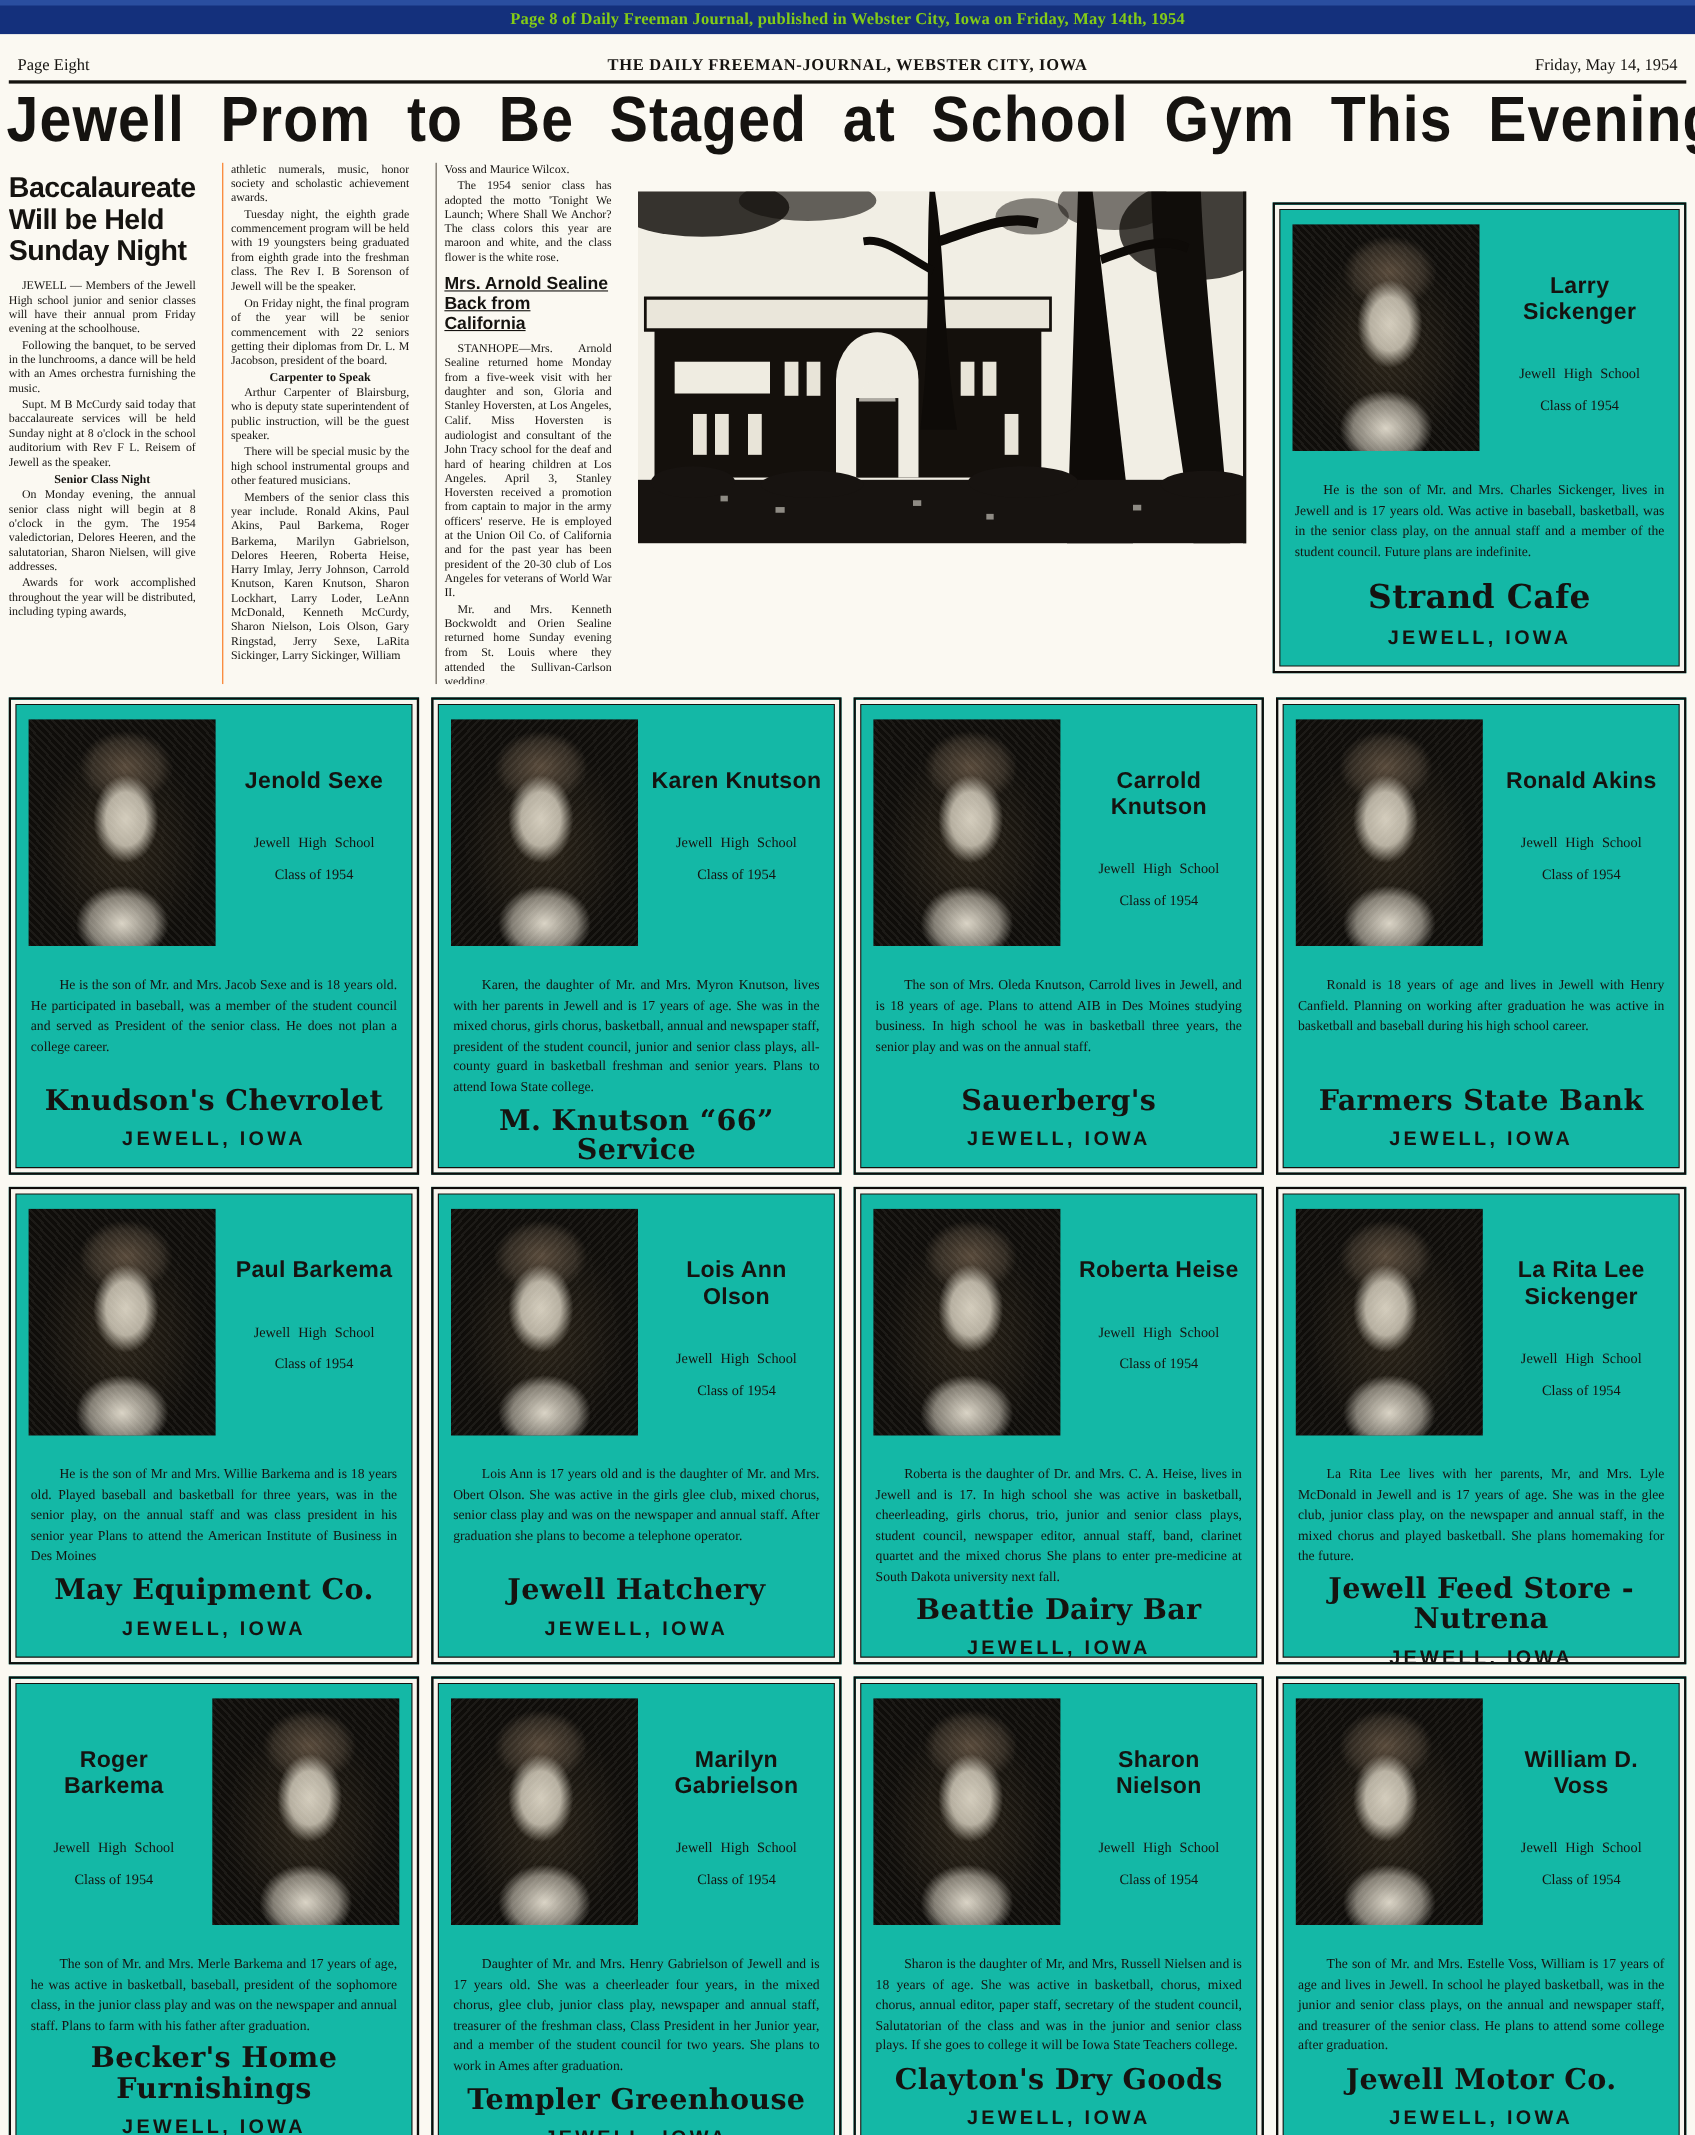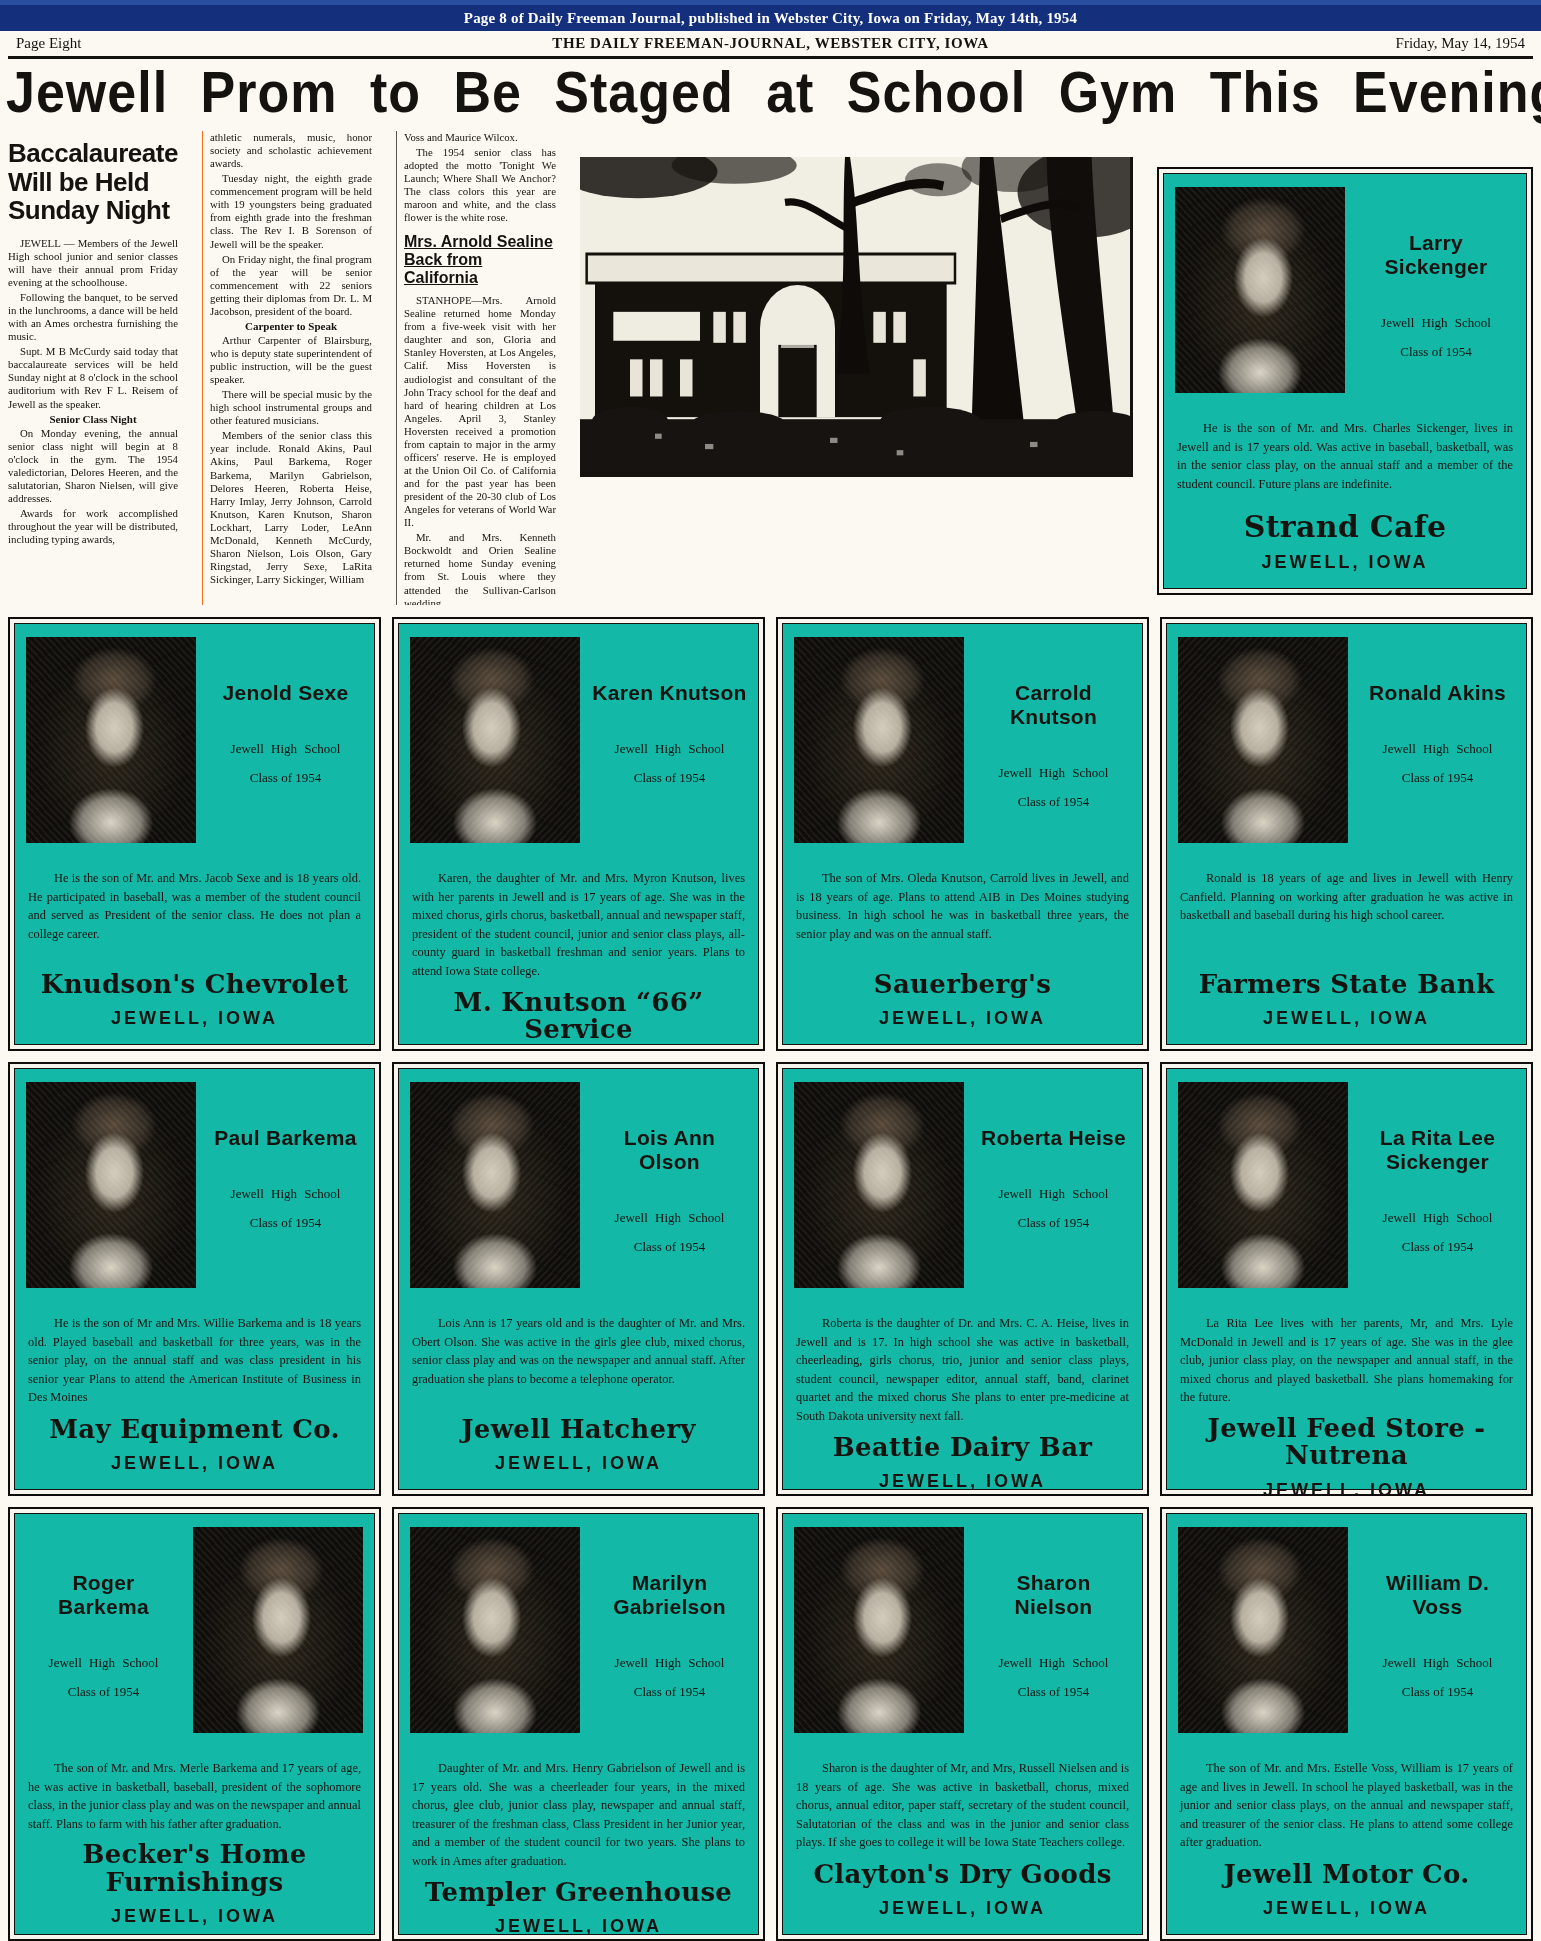--- a/index.html
+++ b/index.html
@@ -8,27 +8,27 @@
     background:#fbf9f2;
     font-family:"Liberation Serif",serif;
     color:#151310;
   }
   
   .banner{
     height:26px;background:#14307c;border-top:5px solid #2a4ea0;
     display:flex;align-items:center;justify-content:center;
   }
   .banner span{
-    color:#ffffff;font-family:"Liberation Serif",serif;
+    color:#84cc16;font-family:"Liberation Serif",serif;
     font-weight:700;font-size:15px;letter-spacing:.2px;
   }
   
   .masthead{
     display:flex;align-items:flex-end;
-    padding:4px 16px 1px;font-size:15px;
+    padding:21px 16px 1px;font-size:15px;
   }
   .masthead .left{flex:1;text-align:left;}
   .masthead .center{flex:2;text-align:center;font-weight:700;letter-spacing:.6px;}
   .masthead .right{flex:1;text-align:right;}
   .rule{height:3px;background:#15130f;margin:3px 8px 2px;}
   
   .headline{
     font-family:"Liberation Sans",sans-serif;font-weight:700;
     font-size:52px;line-height:1.0;text-align:center;
     letter-spacing:1px;word-spacing:17px;white-space:nowrap;

